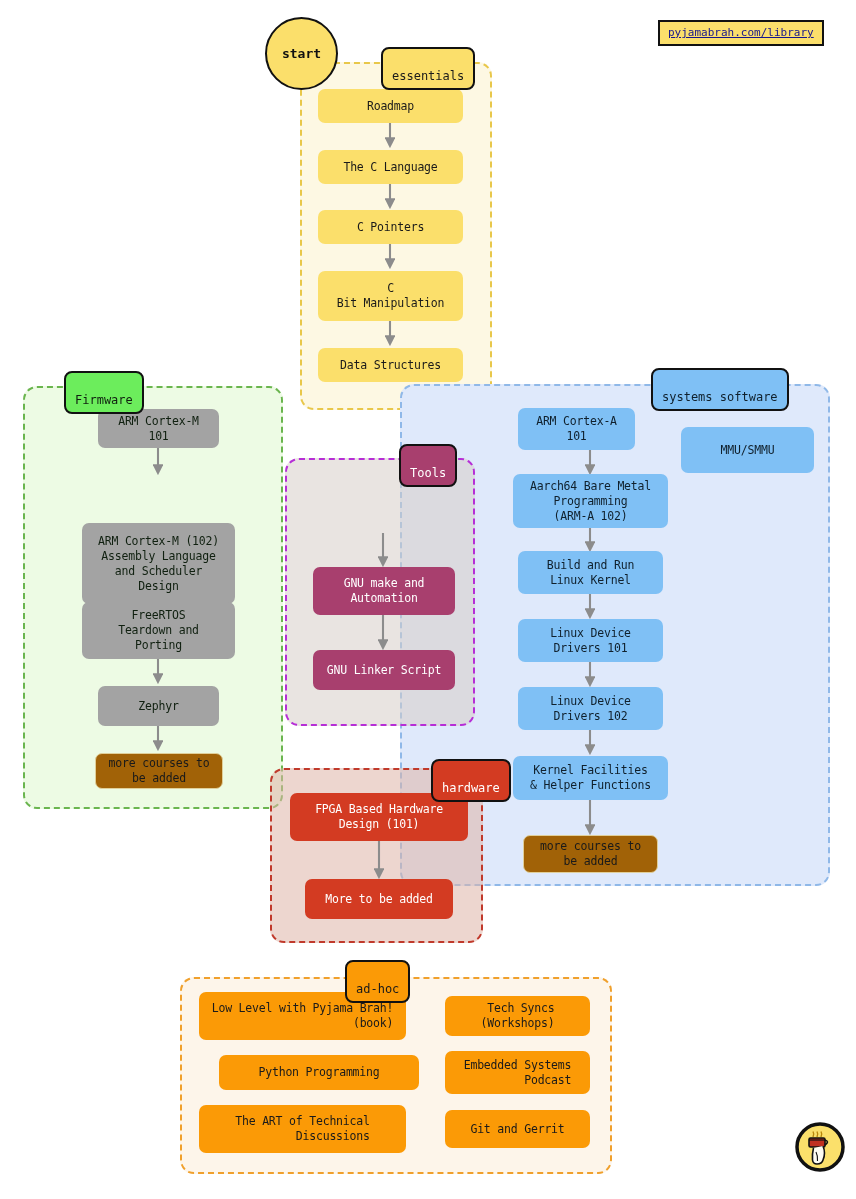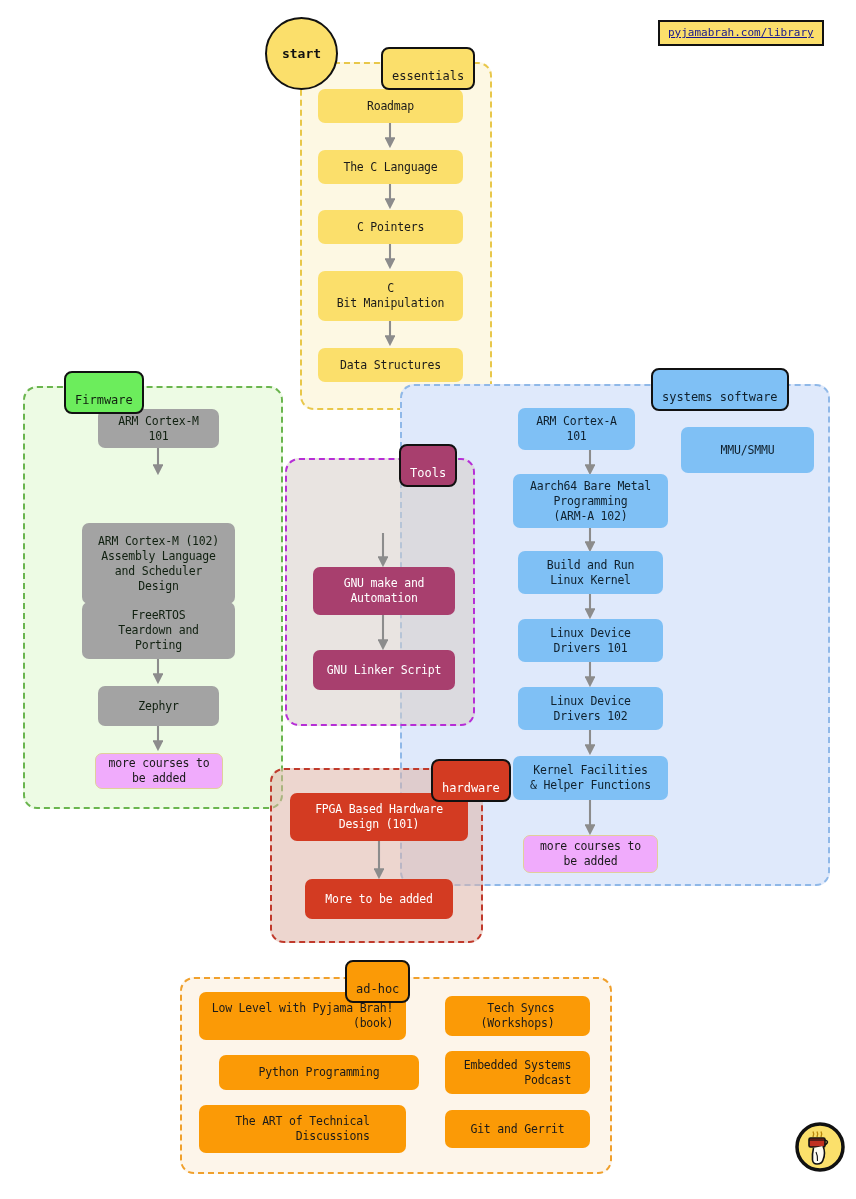--- a/index.html
+++ b/index.html
@@ -46,21 +46,21 @@
     text-align:center;
   }
 
   
   .n-ess   {background:#fbdf6b;color:#1a1a1a;}
   .n-fw    {background:#a3a3a3;color:#102010;}
   .n-tools {background:#a83f6e;color:#ffffff;}
   .n-sys   {background:#7fc0f5;color:#10202c;}
   .n-hw    {background:#d33b22;color:#ffffff;}
   .n-adhoc {background:#fb9a06;color:#1a1a1a;text-align:right;}
-  .n-more  {background:#f0abfc;color:#1a1a1a;border:1px solid #e0cf9a;}
+  .n-more  {background:#a16207;color:#1a1a1a;border:1px solid #e0cf9a;}
 
   .g-ess   {background:#fdf8e3;border:2px dashed #e8c74a;}
   .g-fw    {background:#edfbe4;border:2px dashed #6ab54e;}
   .g-tools {background:rgba(215,205,200,0.55);border:2px dashed #b62ed6;}
   .g-sys   {background:#dfe9fb;border:2px dashed #8fb8e8;}
   .g-hw    {background:rgba(222,180,168,0.55);border:2px dashed #c0392b;}
   .g-adhoc {background:#fdf5ea;border:2px dashed #f0a02c;}
 
   .l-ess   {background:#fbdf6b;color:#1a1a1a;}
   .l-fw    {background:#6ced5c;color:#102010;}

